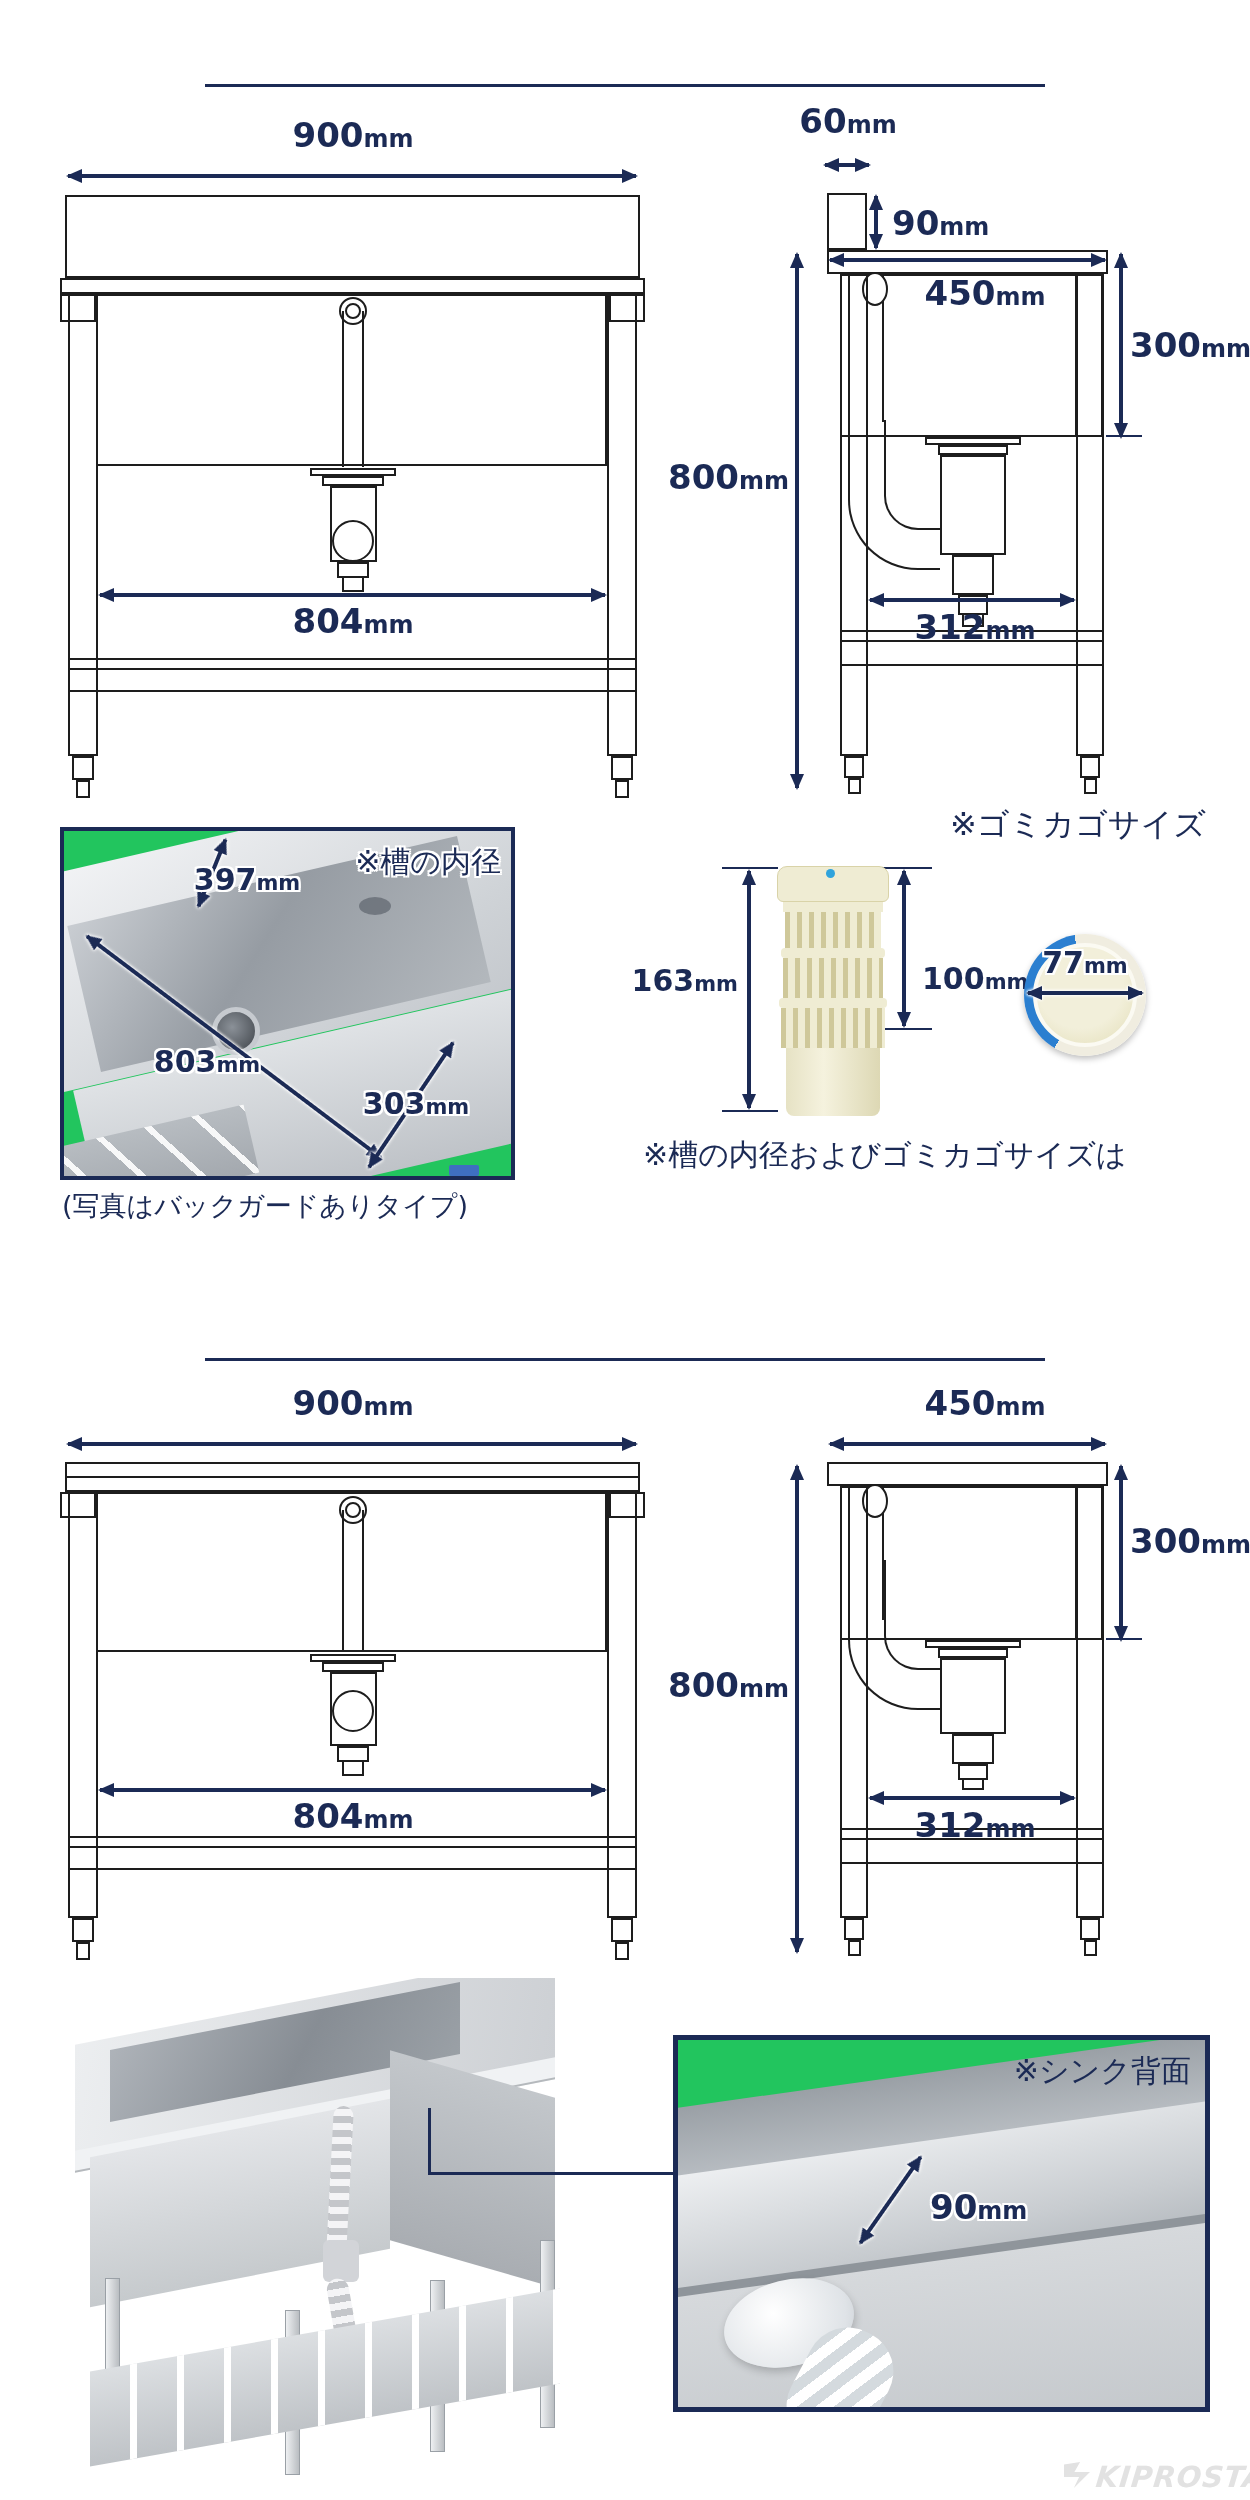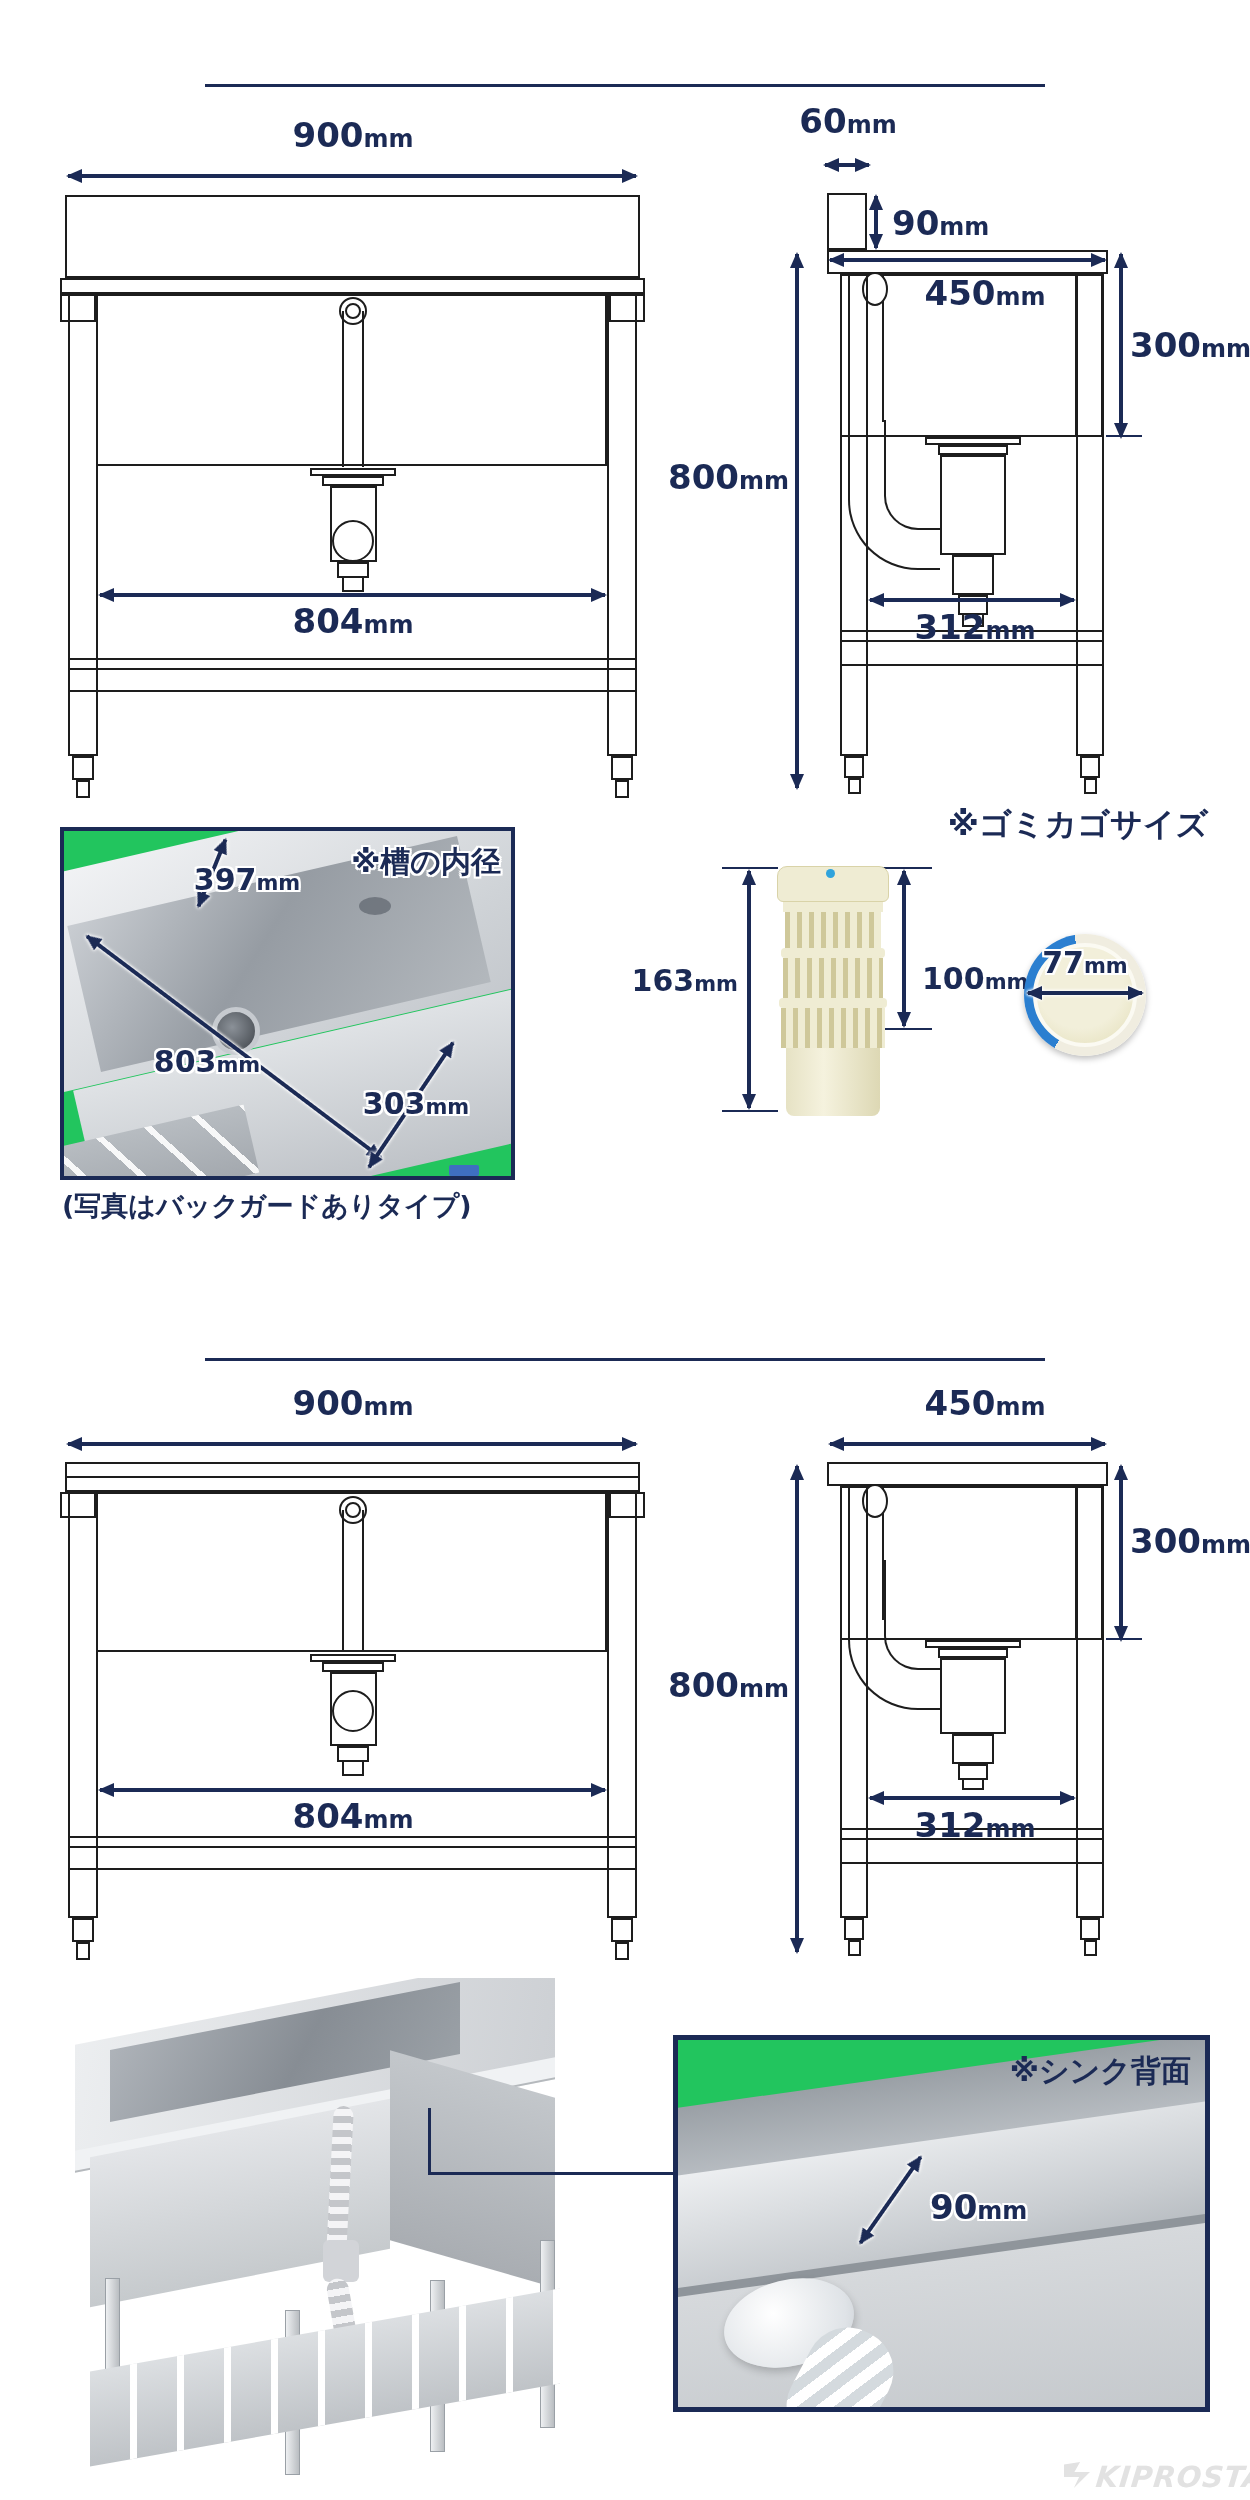--- a/index.html
+++ b/index.html
@@ -8,21 +8,21 @@
   #canvas{position:relative;width:1250px;height:2500px;background:#fff;overflow:hidden;}
   .abs{position:absolute;}
   .bx{position:absolute;border:2px solid var(--line);box-sizing:border-box;background:#fff;}
   .nobg{background:transparent;}
   .ln{position:absolute;background:var(--line);}
   .nln{position:absolute;background:var(--navy);}
   .circ{position:absolute;border:2px solid var(--line);border-radius:50%;box-sizing:border-box;background:#fff;}
   .pipe{position:absolute;border-left:2px solid var(--line);border-right:2px solid var(--line);box-sizing:border-box;}
   .curve{position:absolute;border-left:2px solid var(--line);border-bottom:2px solid var(--line);box-sizing:border-box;}
   .sec-title{position:absolute;left:0;width:1250px;text-align:center;font-size:46px;font-weight:700;color:var(--navy);letter-spacing:2px;}
-  .jp{position:absolute;font-weight:700;color:var(--navy);white-space:nowrap;line-height:1.15;}
+  .jp{position:absolute;font-weight:400;color:var(--navy);white-space:nowrap;line-height:1.15;}
   .dim{position:absolute;color:var(--navy);font-weight:700;white-space:nowrap;line-height:1;}
   .dim .n{font-size:34px;} .dim .u{font-size:24px;}
   .dim.m .n{font-size:30px;} .dim.m .u{font-size:21px;}
   .dim.c{text-align:center;}
   .dim.r{text-align:right;}
   .ha{position:absolute;height:0;border-top:4px solid var(--navy);}
   .ha:before{content:"";position:absolute;left:-2px;top:-9px;width:0;height:0;border:7px solid transparent;border-right:16px solid var(--navy);border-left:0;}
   .ha:after{content:"";position:absolute;right:-2px;top:-9px;width:0;height:0;border:7px solid transparent;border-left:16px solid var(--navy);border-right:0;}
   .va{position:absolute;width:0;border-left:4px solid var(--navy);}
   .va:before{content:"";position:absolute;top:-2px;left:-9px;width:0;height:0;border:7px solid transparent;border-bottom:16px solid var(--navy);border-top:0;}
@@ -140,20 +140,21 @@
   <div class="abs slots" style="left:783px;top:958px;width:100px;height:40px;"></div>
   <div class="abs cream" style="left:779px;top:998px;width:108px;height:10px;border-radius:4px;"></div>
   <div class="abs slots" style="left:781px;top:1008px;width:104px;height:40px;"></div>
   <div class="abs" style="left:786px;top:1048px;width:94px;height:68px;border-radius:0 0 8px 8px;background:linear-gradient(90deg,#e6e2c4,#f5f2de 40%,#ddd8b4);"></div>
 
   <div class="abs" style="left:1024px;top:934px;width:122px;height:122px;border-radius:50%;background:conic-gradient(from -150deg,#2b7fd0 0deg 140deg,#f0ede0 140deg 360deg);box-shadow:0 3px 6px rgba(0,0,0,.25);"></div>
   <div class="abs" style="left:1033px;top:943px;width:104px;height:104px;border-radius:50%;border:4px solid #fbfaf2;box-sizing:border-box;background:radial-gradient(circle at 45% 40%,#f2efda 0 55%,#e2ddb6 100%);"></div>
   <div class="ha glow" style="left:1028px;top:991px;width:114px;z-index:4;"></div>
   <div class="dim m ol c" style="left:1025px;top:948px;width:120px;z-index:5;"><span class="n">77</span><span class="u">mm</span></div>
 
+  <div class="jp" style="left:643px;top:1138px;font-size:30px;">※槽の内径およびゴミカゴサイズは</div>
 
   <div class="nln" style="left:205px;top:1358px;width:840px;height:3px;"></div>
 
   <div class="dim c" style="left:253px;top:1386px;width:200px;"><span class="n">900</span><span class="u">mm</span></div>
   <div class="ha" style="left:68px;top:1442px;width:568px;"></div>
   <div class="bx nobg" style="left:65px;top:1462px;width:575px;height:30px;"></div>
   <div class="ln" style="left:67px;top:1476px;width:571px;height:2px;"></div>
   <div class="bx nobg" style="left:60px;top:1492px;width:36px;height:26px;"></div>
   <div class="bx nobg" style="left:609px;top:1492px;width:36px;height:26px;"></div>
   <div class="bx nobg" style="left:96px;top:1492px;width:511px;height:160px;"></div>

